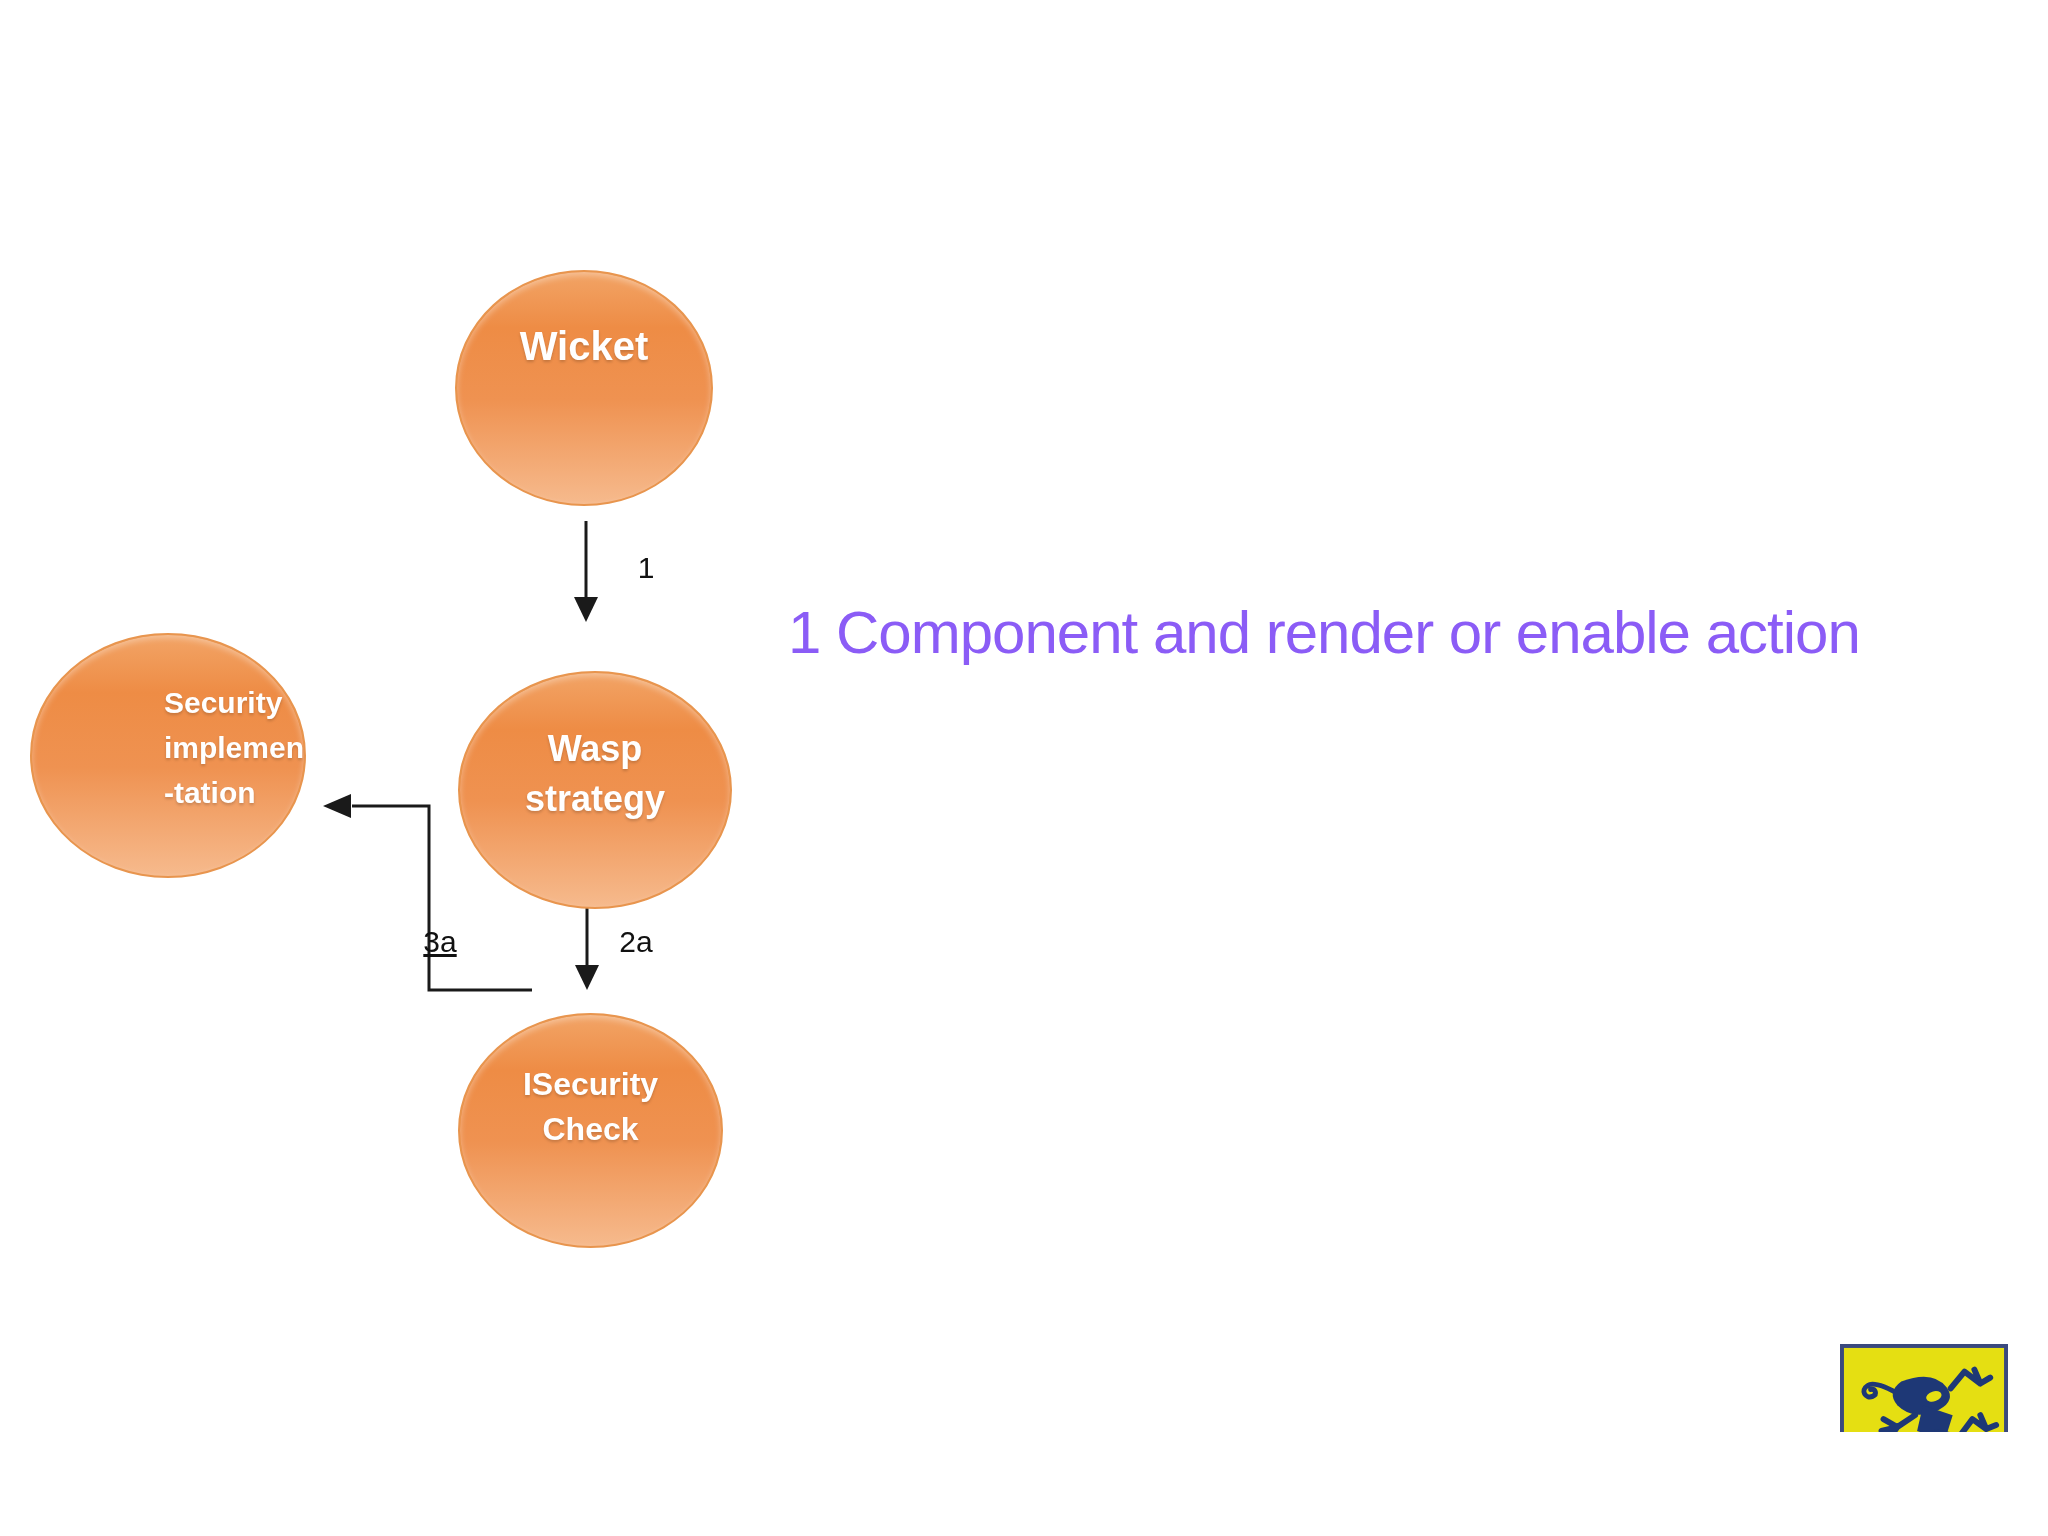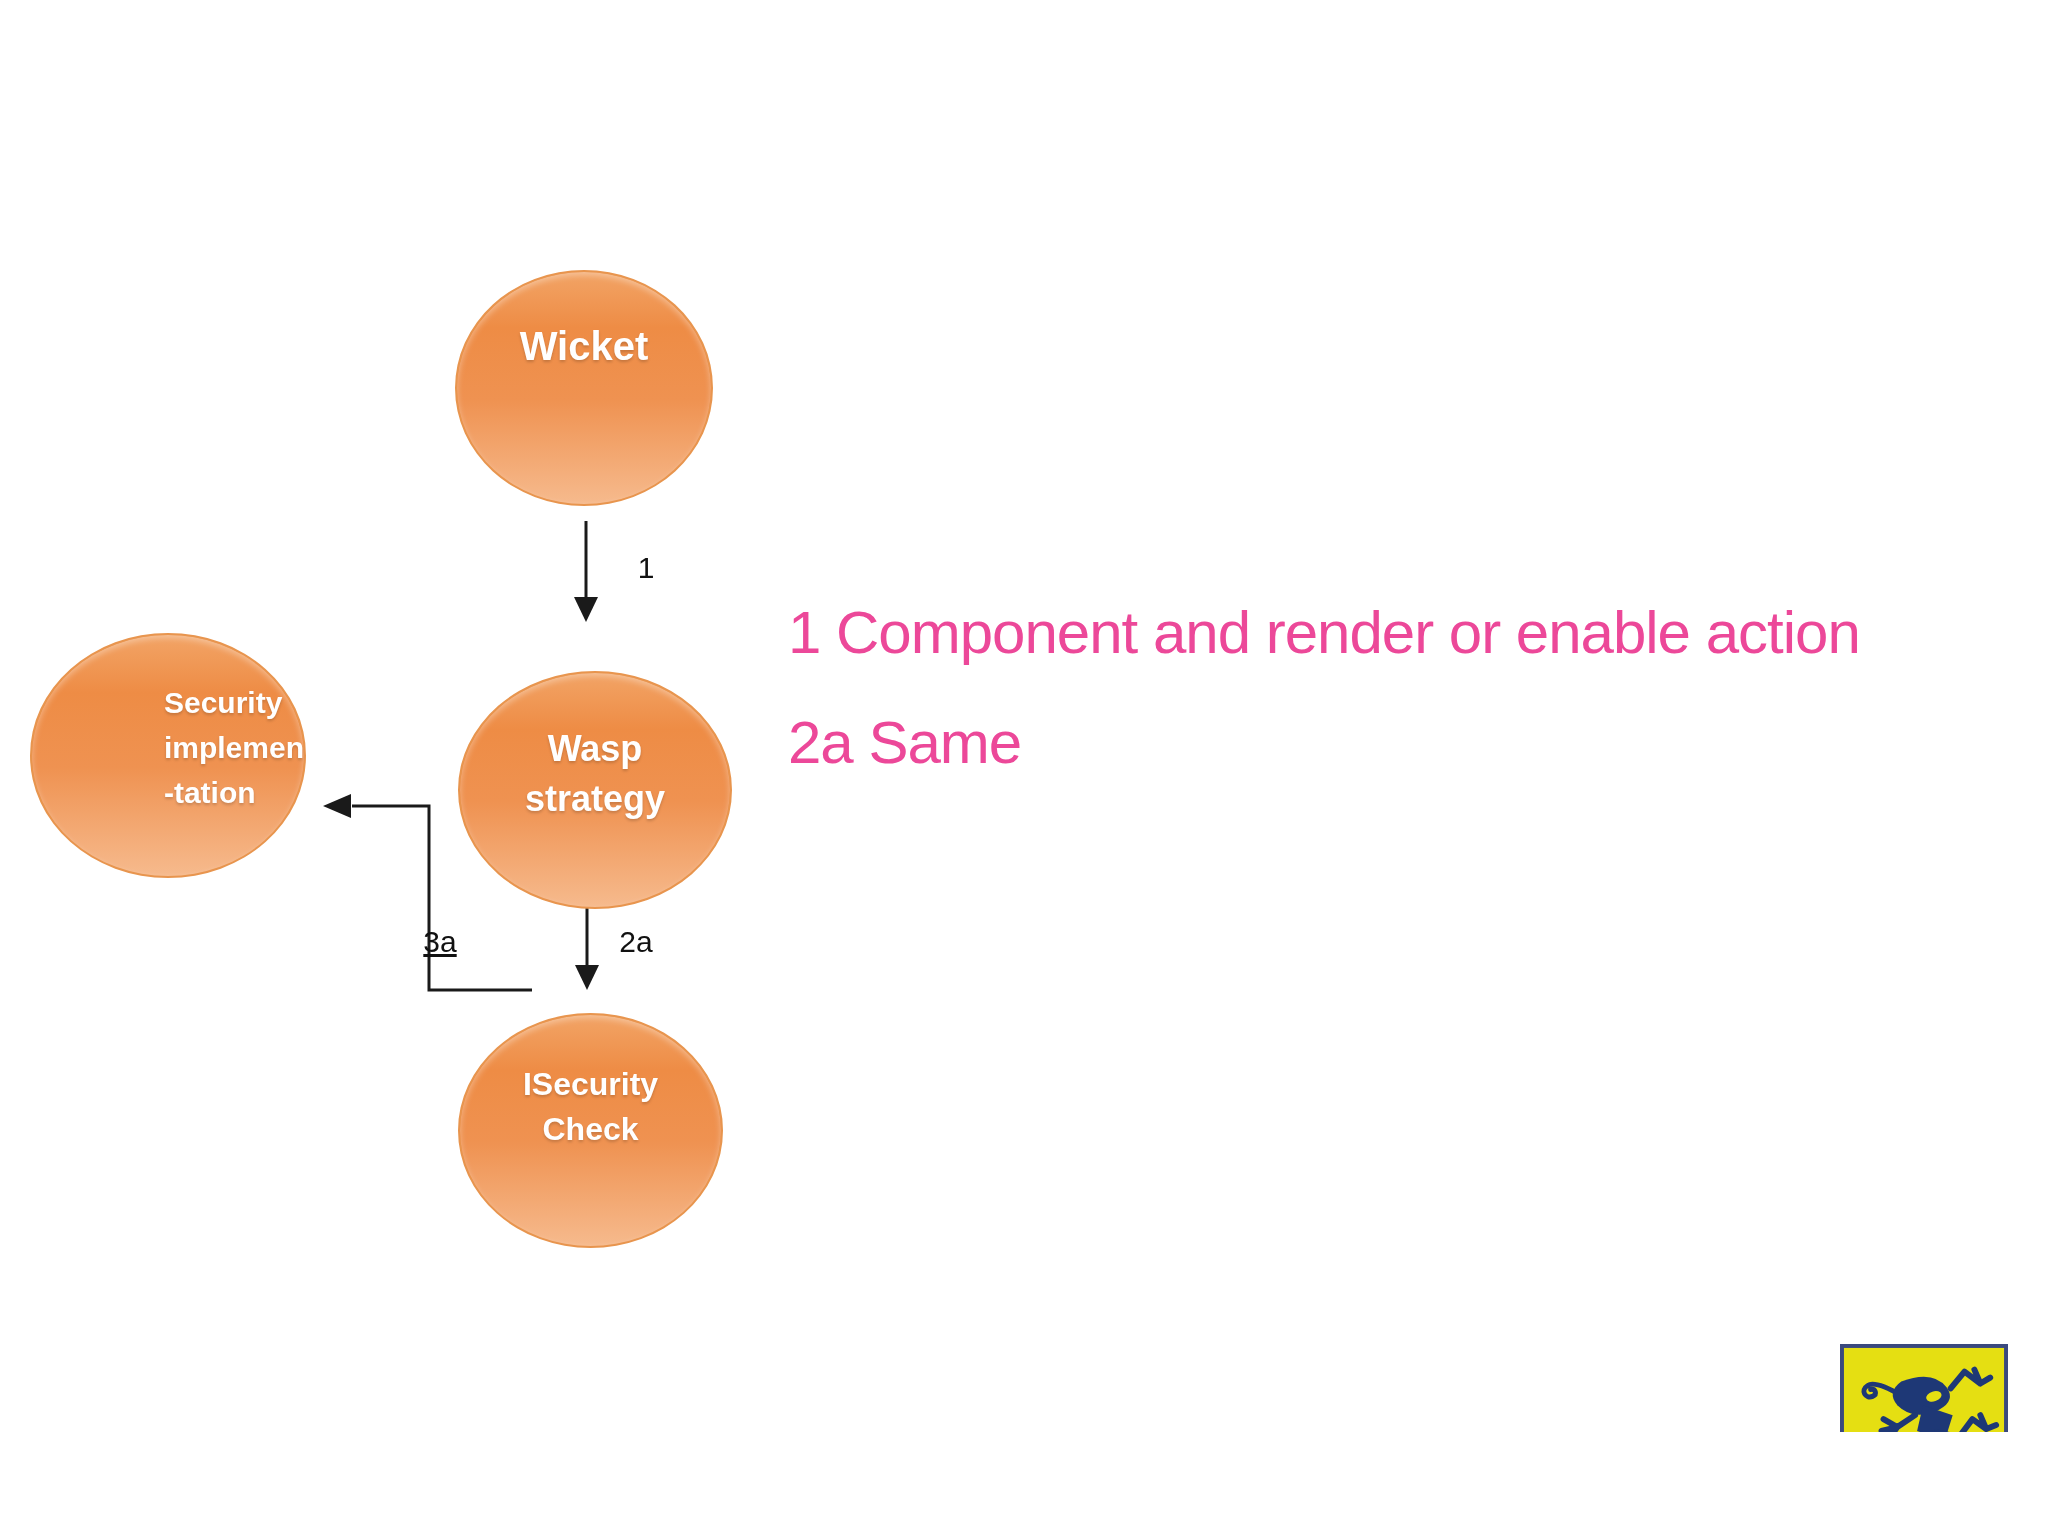--- a/index.html
+++ b/index.html
@@ -61,21 +61,21 @@
     white-space: nowrap;
   }
   .edge-label-1  { left: 646px; top: 568px; }
   .edge-label-2a { left: 636px; top: 942px; }
   .edge-label-3a { left: 440px; top: 942px; text-decoration: underline; }
 
   .notes {
     position: absolute;
     left: 788px;
     top: 578px;
-    color: #ec4899;
+    color: #8b5cf6;
   }
   .note-line {
     font-size: 60px;
     line-height: 110px;
     letter-spacing: -1px;
     white-space: nowrap;
   }
 
   .logo {
     position: absolute;
@@ -128,21 +128,20 @@
     <span class="label">ISecurity
 Check</span>
   </div>
 
   <div class="edge-label edge-label-1">1</div>
   <div class="edge-label edge-label-2a">2a</div>
   <div class="edge-label edge-label-3a">3a</div>
 
   <div class="notes">
     <div class="note-line">1 Component and render or enable action</div>
-    <div class="note-line">2a Same</div>
   </div>
 
   <div class="logo">
     <svg viewBox="0 0 170 170" xmlns="http://www.w3.org/2000/svg">
       <rect x="2" y="2" width="166" height="166" fill="#E5DF12" stroke="#3A497E" stroke-width="4"></rect>
       <g stroke="#1E3876" fill="none" stroke-linecap="round" stroke-linejoin="round">
 
         <path d="M62,52 C48,44 34,38 28,42 C20,47 26,56 33,53 C38,51 36,45 31,46" stroke-width="5"></path>
 
         <path d="M62,38 q32,-12 46,6 q9,13 -7,22 q-26,13 -43,-4 q-11,-13 4,-24 Z" fill="#1E3876" stroke="none"></path>

